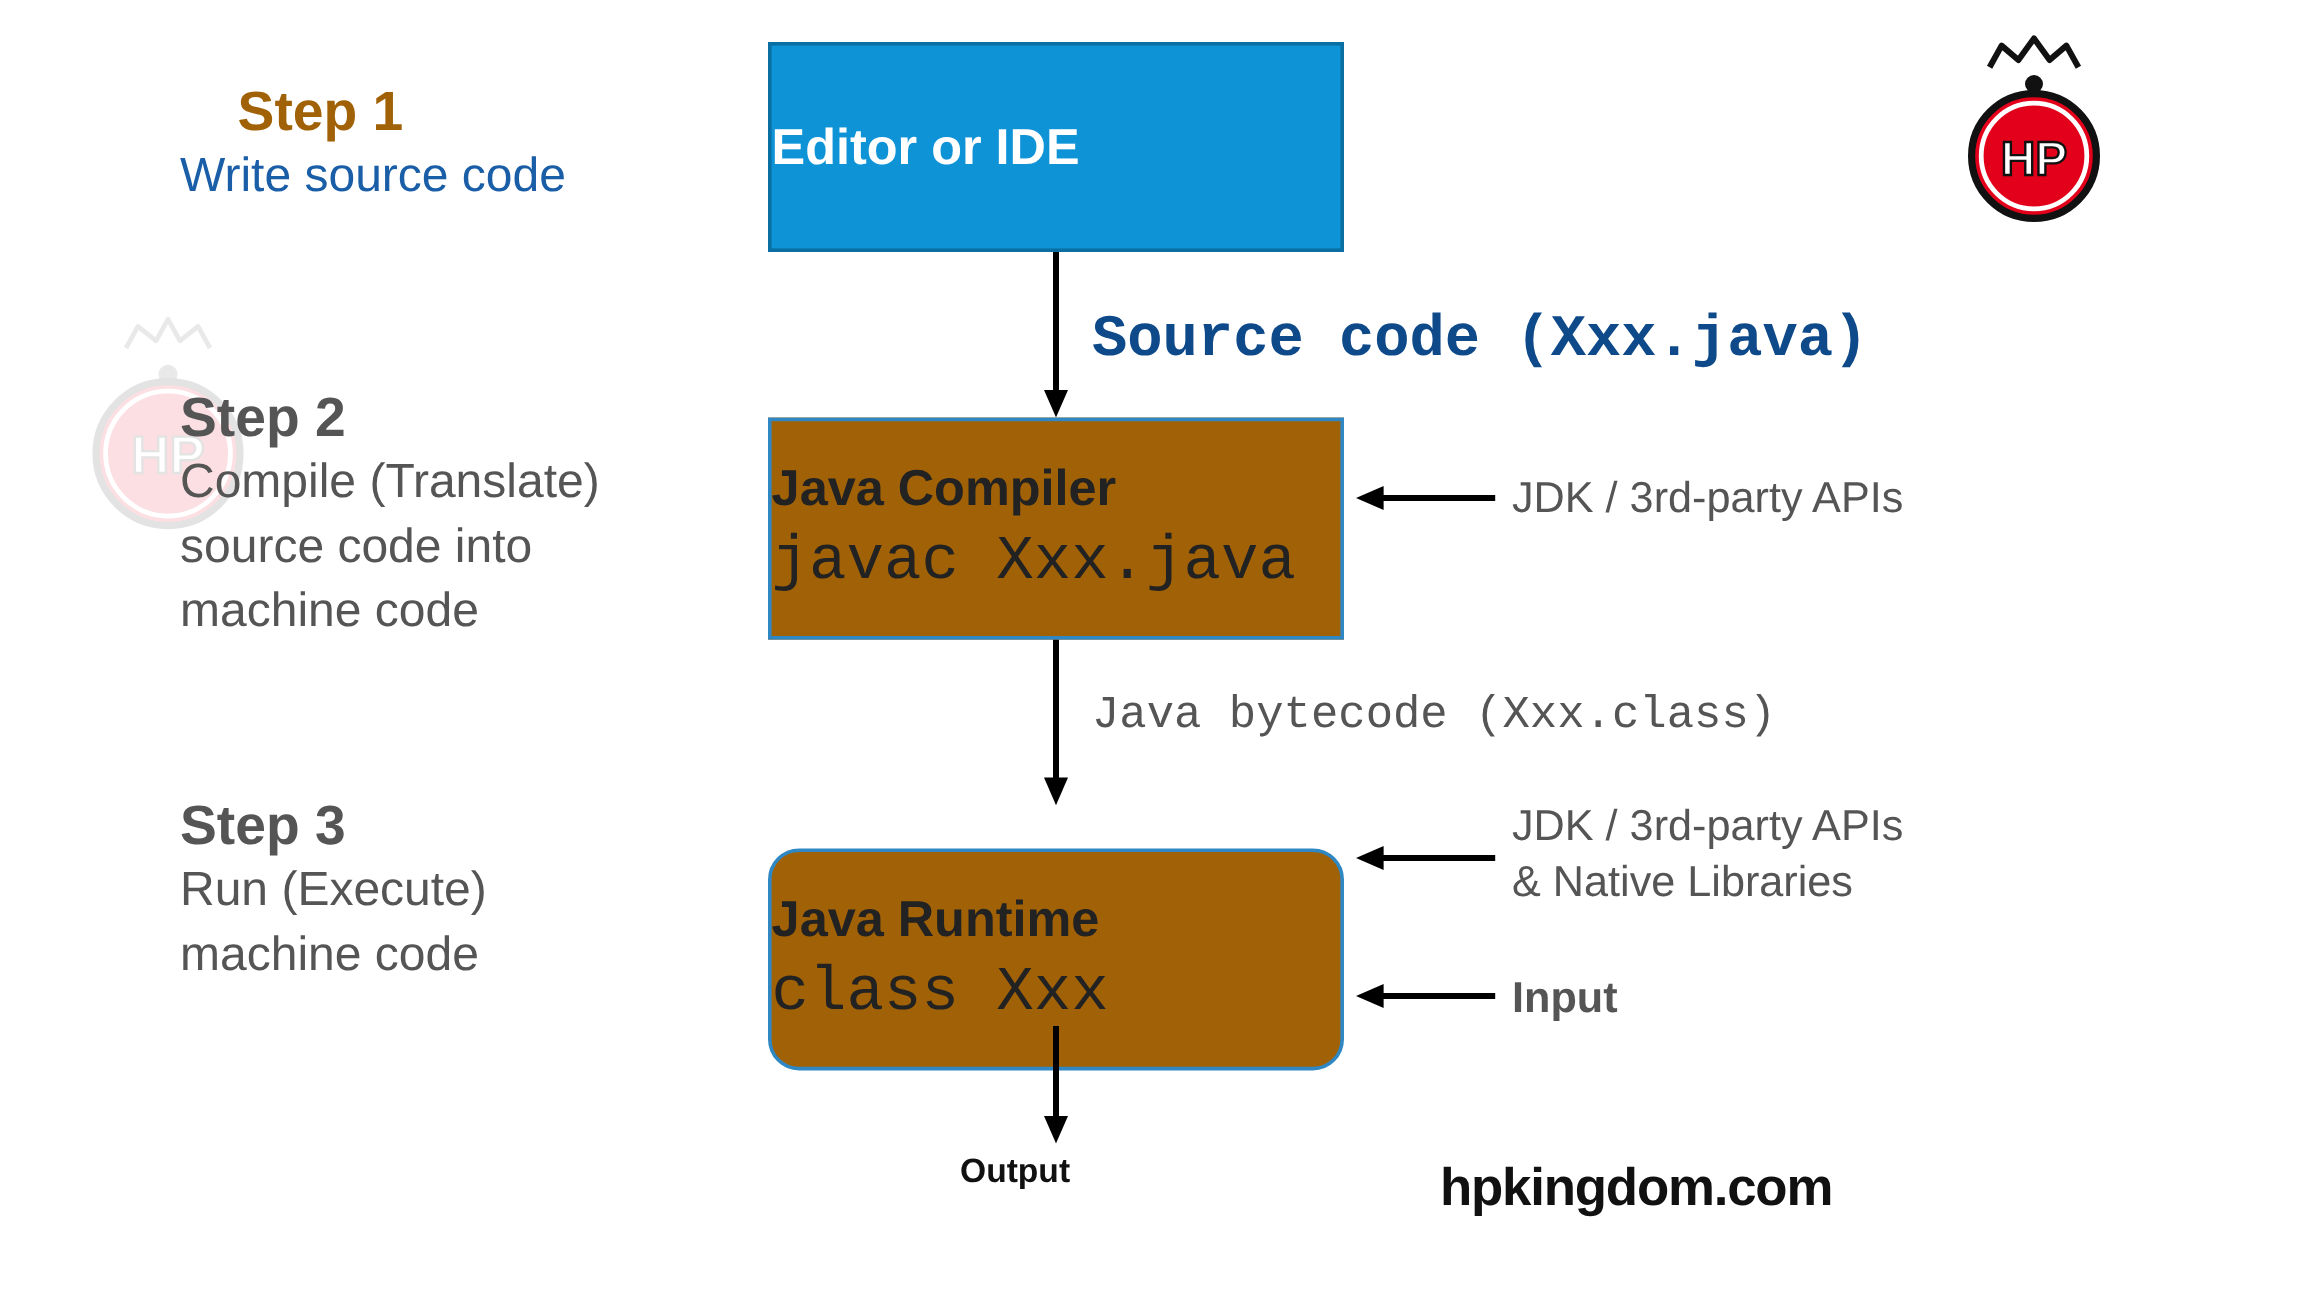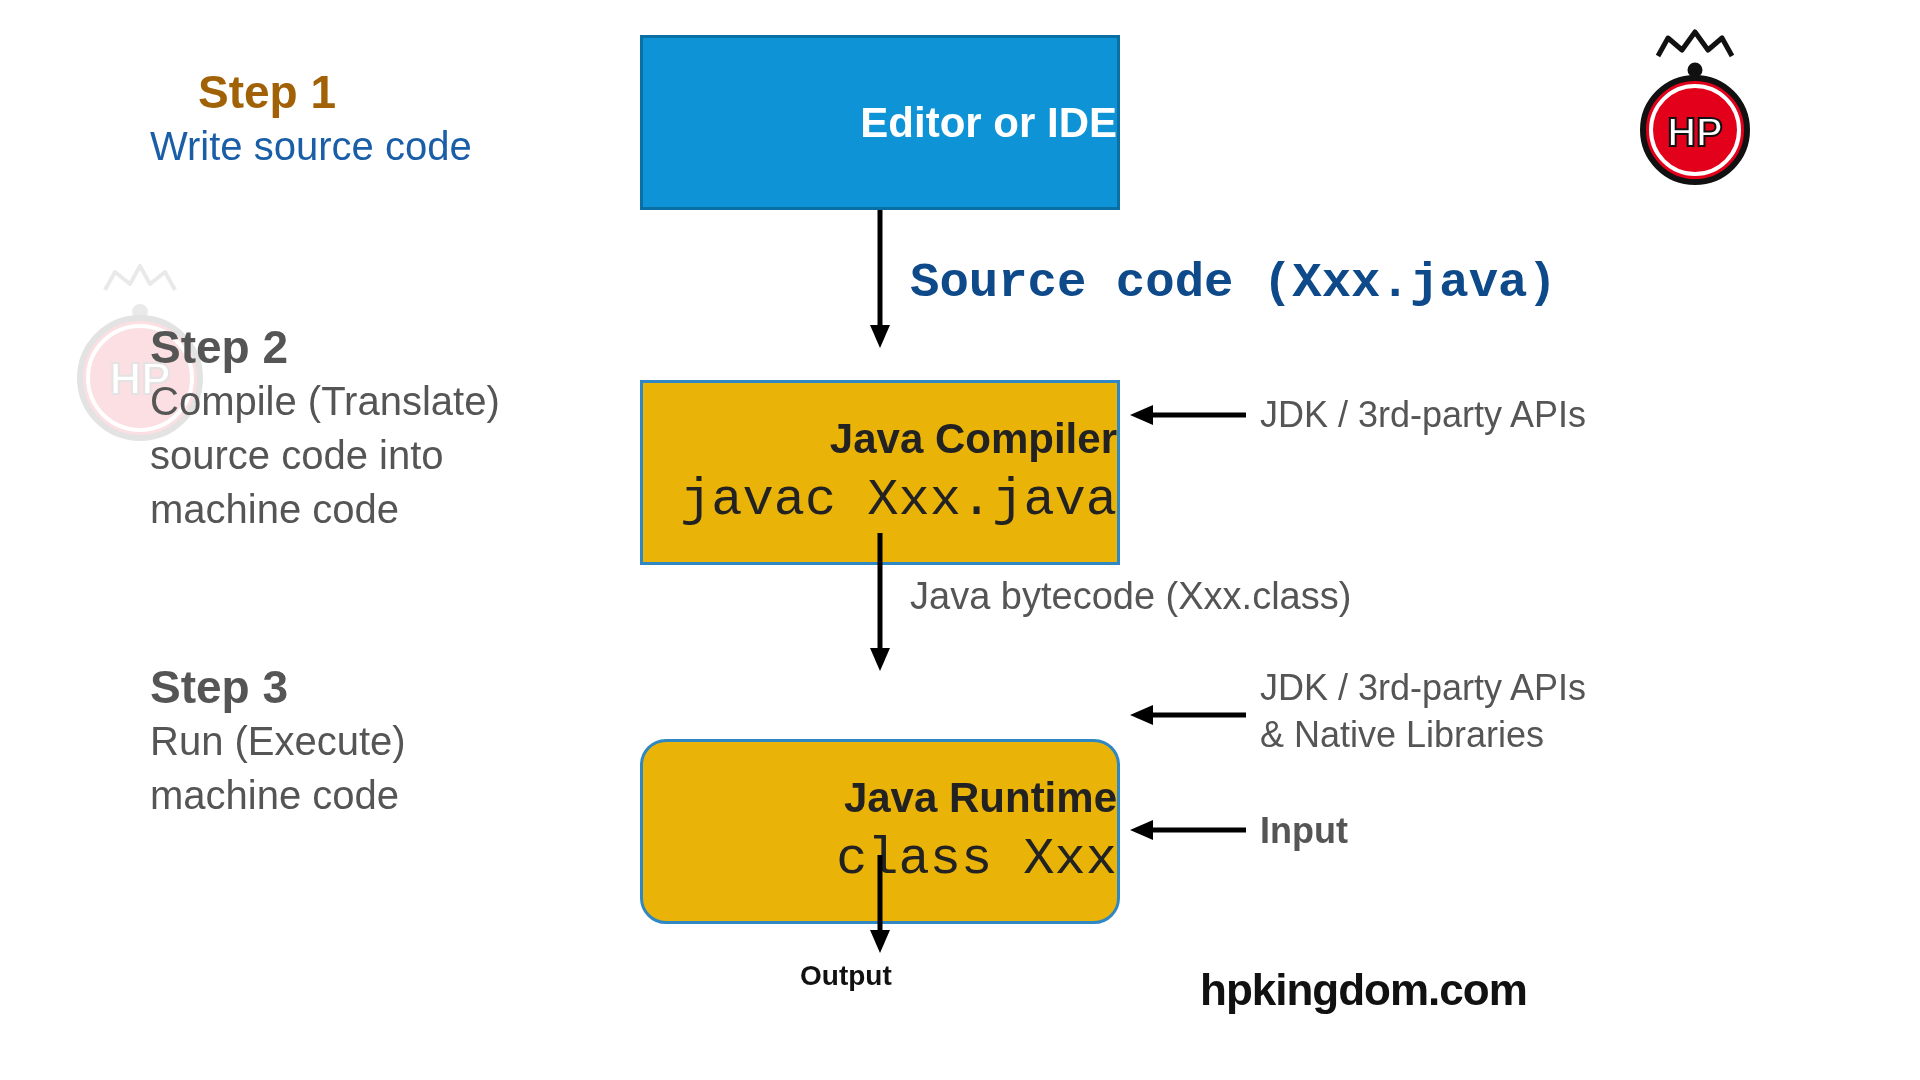--- a/index.html
+++ b/index.html
@@ -5,29 +5,29 @@
   html,body{margin:0;padding:0;width:1920px;height:1080px;background:#fff;font-family:Verdana,Geneva,sans-serif;overflow:hidden;}
   .stage{position:relative;width:1920px;height:1080px;}
   .abs{position:absolute;}
   
   .step-head{font-weight:700;font-size:46px;}
   .step-sub{font-size:40px;line-height:1.35;}
   .step1 .step-head{color:#a16207;margin-left:48px;}
   .step1 .step-sub{color:#1a5ea8;}
   .grey{color:#555;}
   
-  .box{border:3px solid;box-sizing:border-box;text-align:center;display:flex;flex-direction:column;justify-content:center;align-items:flex-end;}
+  .box{border:3px solid;box-sizing:border-box;text-align:center;display:flex;flex-direction:column;justify-content:center;align-items:flex-start;}
   .box1{background:#0e93d7;border-color:#0a6fa3;color:#fff;}
   .box1 .title{font-weight:700;font-size:46px;}
-  .box2,.box3{background:#eab308;border-color:#2f87c3;color:#222;margin-top:32px;}
+  .box2,.box3{background:#a16207;border-color:#2f87c3;color:#222;}
   .box .title{font-weight:700;font-size:42px;}
   .box .cmd{font-family:"Courier New",monospace;font-size:52px;margin-top:8px;}
   
   .lbl-blue{color:#0e4a8a;font-weight:700;font-family:"Courier New",monospace;font-size:49px;}
-  .lbl-grey{color:#555;font-family:Liberation Sans, sans-serif;font-size:38px;text-align:right;}
+  .lbl-grey{color:#555;font-family:Liberation Mono, monospace;font-size:38px;text-align:right;}
   .side{color:#555;font-size:36px;line-height:1.3;}
   .out{color:#111;font-weight:700;font-size:28px;}
   .brand{color:#111;font-weight:900;font-size:44px;letter-spacing:-1px;}
   
   .wm{opacity:.12;}
 </style>
 </head>
 <body>
 
 <div class="stage">

